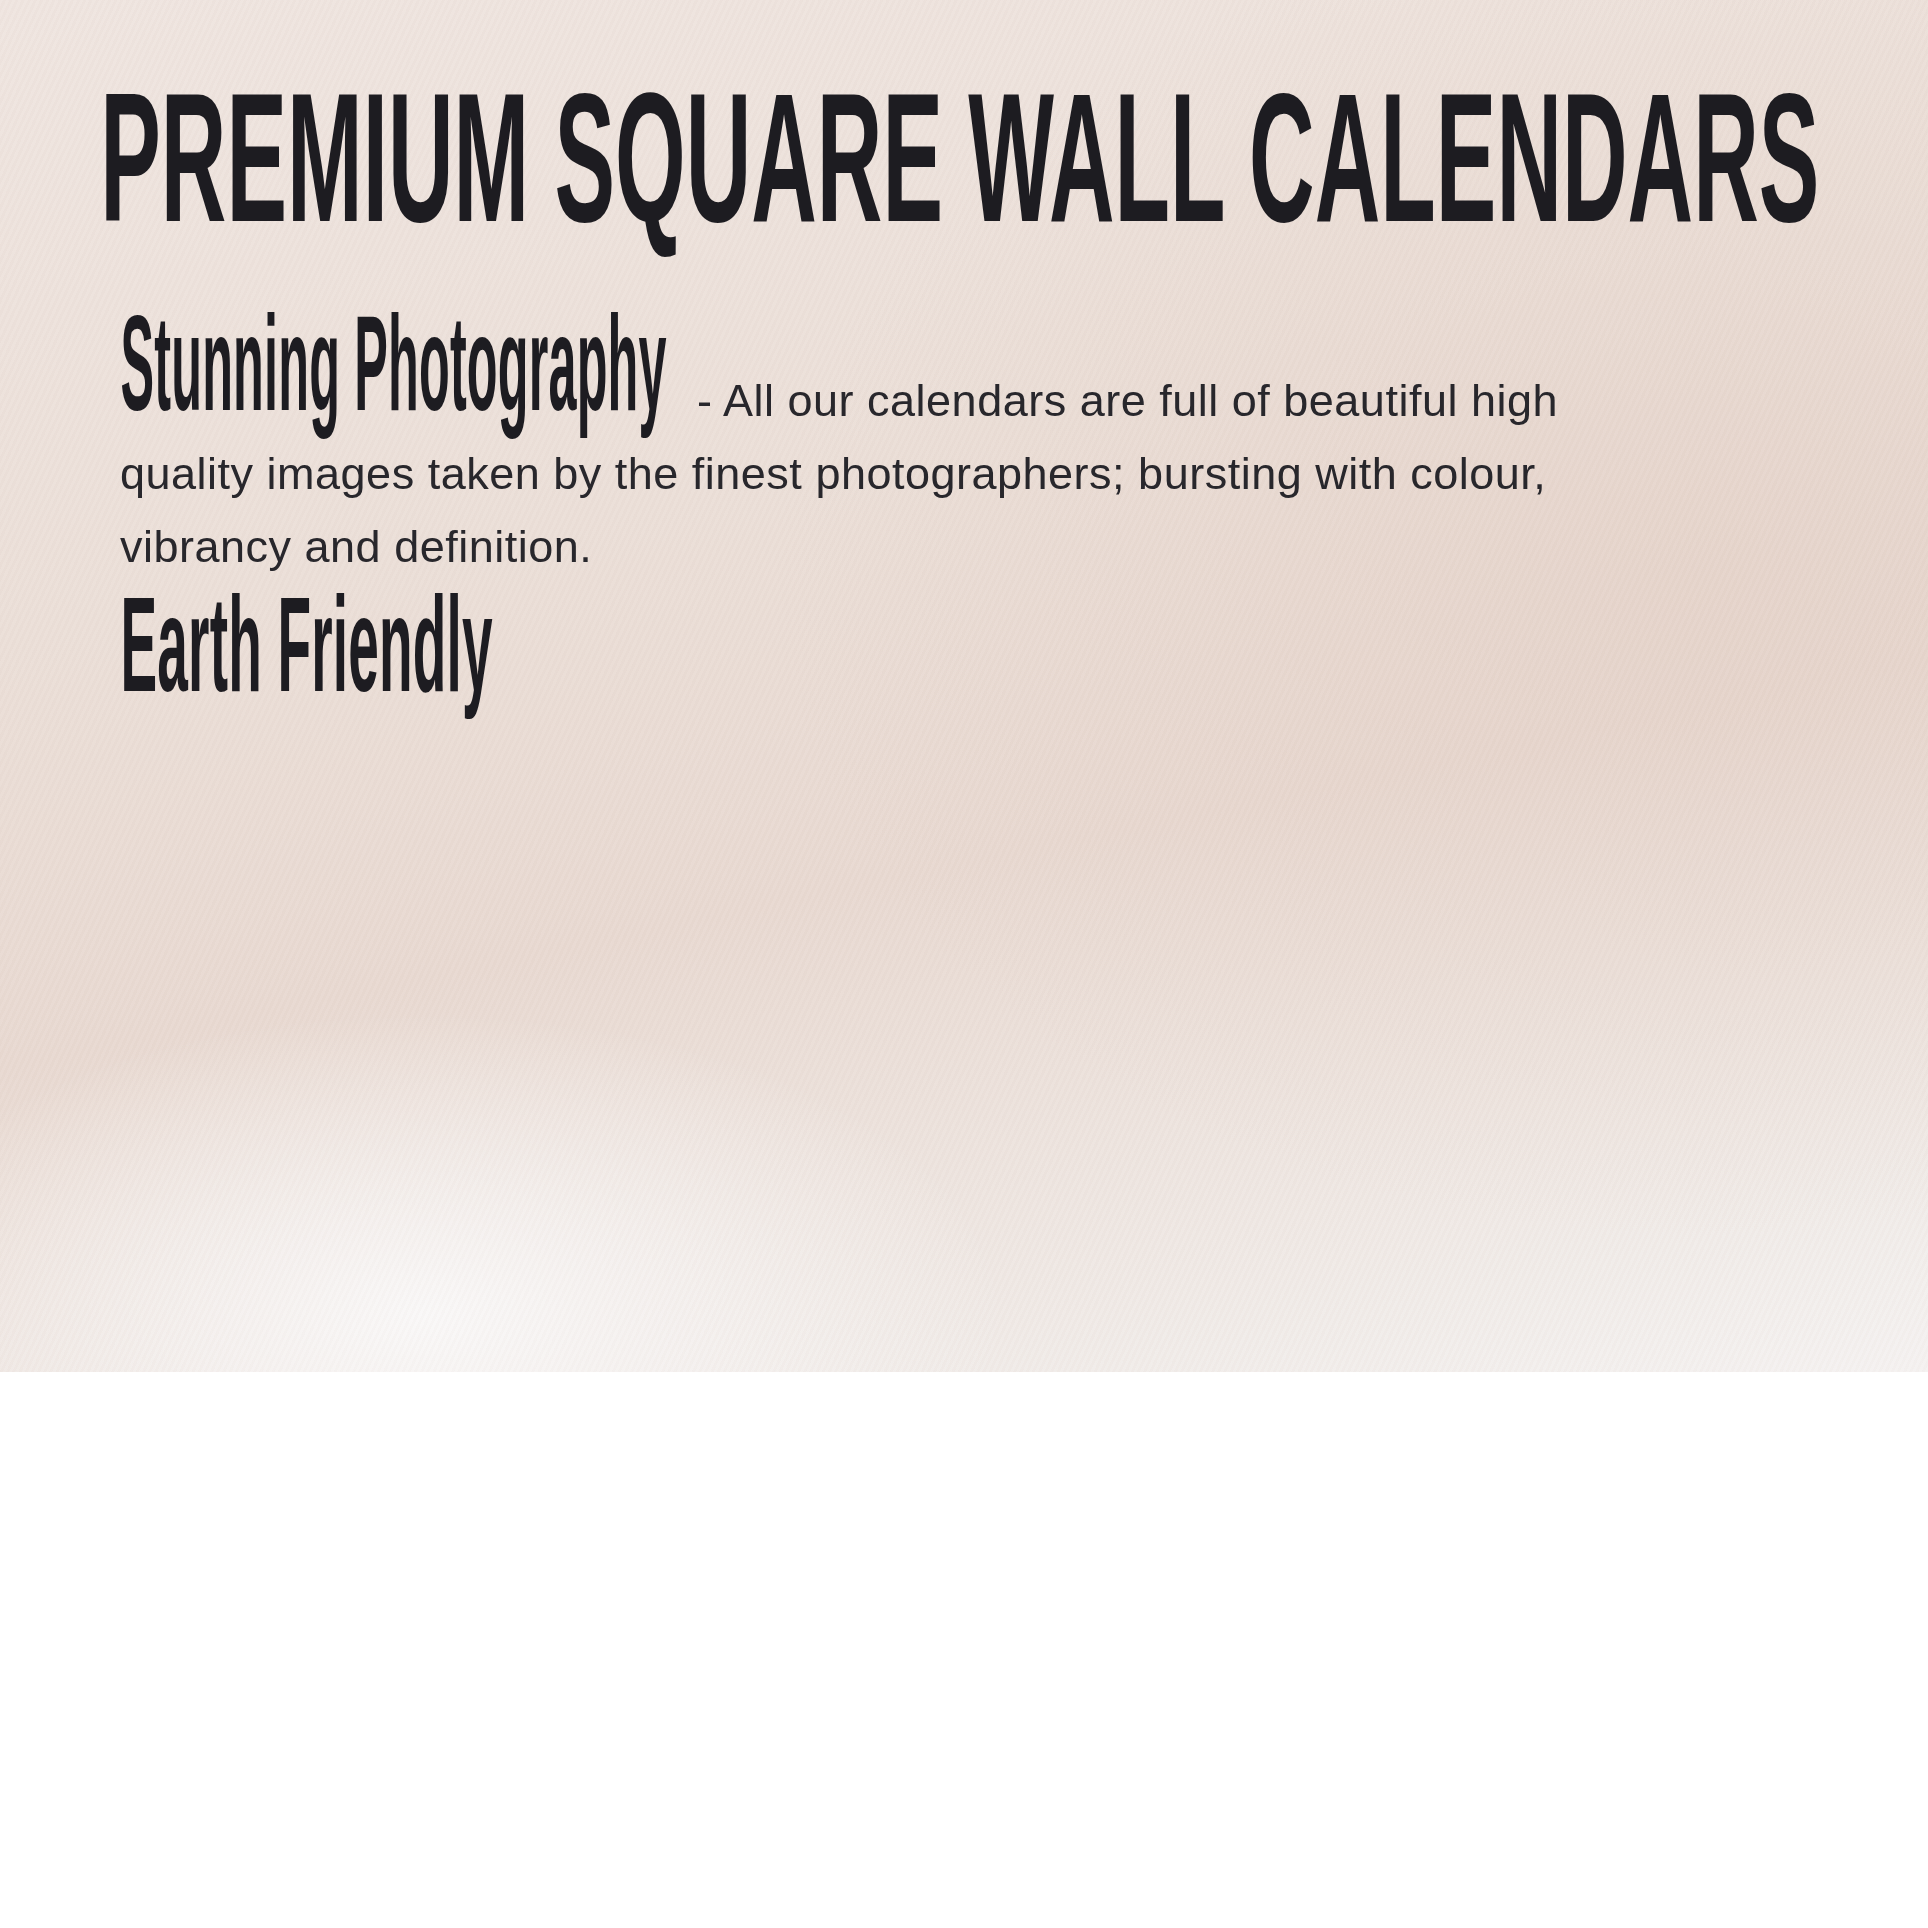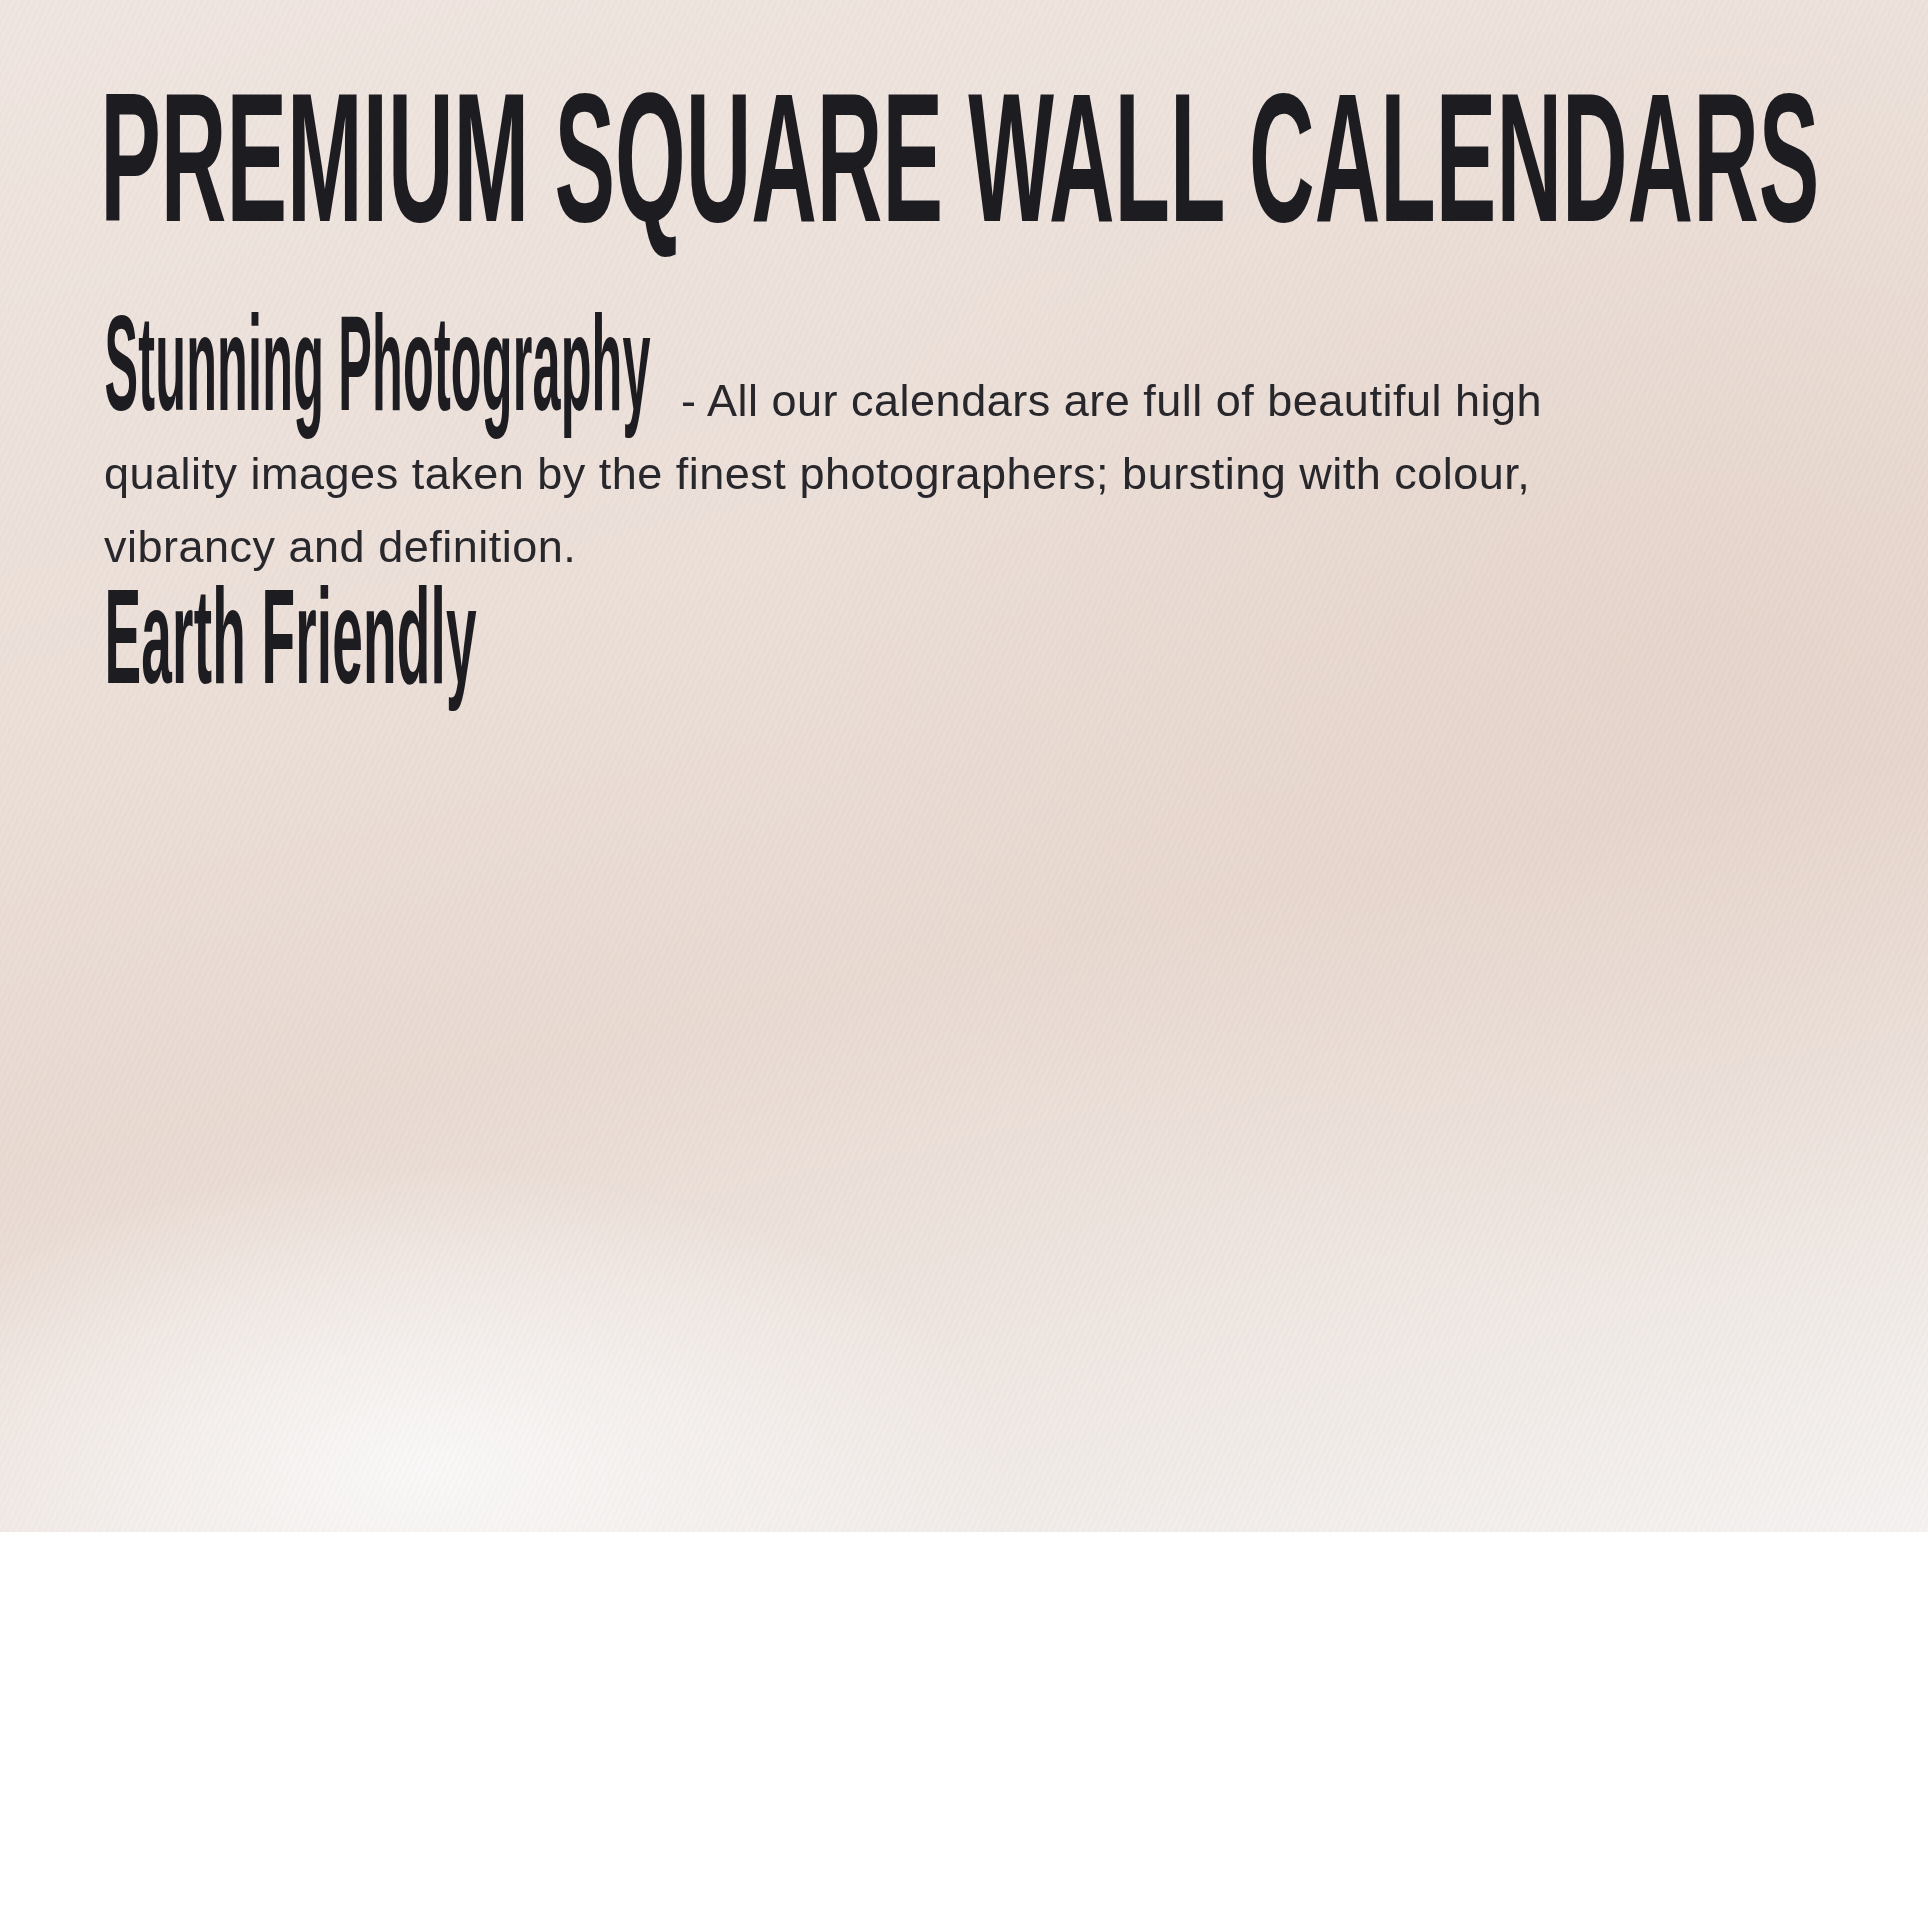--- a/index.html
+++ b/index.html
@@ -1,36 +1,36 @@
 <!DOCTYPE html>
 <html style="font-size:15px"><head>
 <meta charset="utf-8">
 <style>
   html,body{margin:0;padding:0;}
   .canvas{
     position:relative;
-    width:1928px;height:1532px;
+    width:1928px;height:1372px;
     overflow:hidden;
     font-family:"Liberation Sans", sans-serif;
     background:
       repeating-linear-gradient(115deg, rgba(255,255,255,.035) 0 2.8px, rgba(176,152,140,.030) 2.8px 5.6px),
       radial-gradient(942px 490px at 22% 96%, rgba(250,249,249,.95), rgba(250,249,249,0) 62%),
       radial-gradient(1318px 942px at 88% 42%, rgba(226,206,195,.50), rgba(226,206,195,0) 70%),
       linear-gradient(168deg, #efe5e0 0%, #ebdfd8 36%, #e8d9d1 60%, #f1ece9 90%, #f5f2f1 100%);
   }
   svg{overflow:visible;}
   .title-svg{display:block;margin:36px 0 0 100px;}
   .title-svg text{
     font-family:"Liberation Sans", sans-serif;
     font-weight:600;
     fill:#1d1c21;
   }
   .sections{margin:89px 0 0 104px;width:1780px;}
   .section{margin:0 0 7.5px 0;color:#28272c;}
-  .section p{margin:0;font-size:45px;line-height:73px;letter-spacing:0.5px;}
+  .section p{margin:16px;font-size:45px;line-height:73px;letter-spacing:0.5px;}
   .hd{height:141px;margin-top:-43px;vertical-align:baseline;}
   .hd text{
     font-family:"Liberation Sans", sans-serif;
     font-weight:600;
     fill:#1d1c21;
   }
   .body-text{
     white-space:pre-line;
     margin-left:26px;
     color:#28272c;

